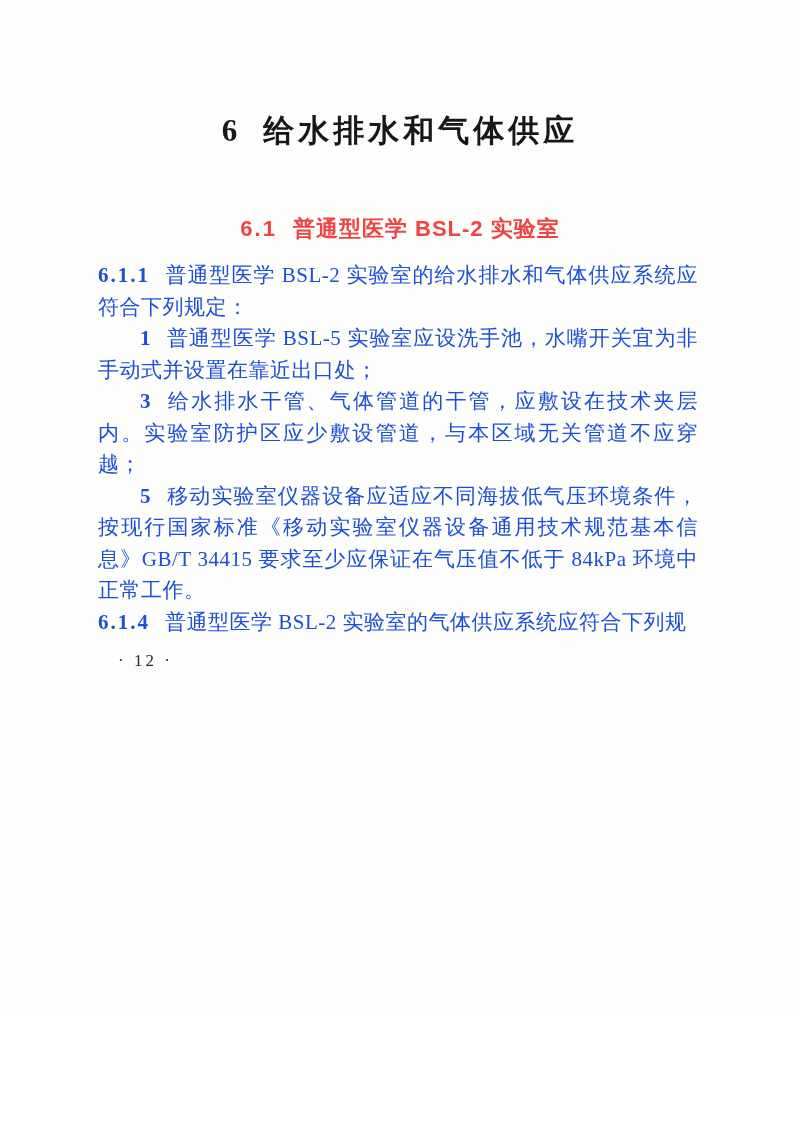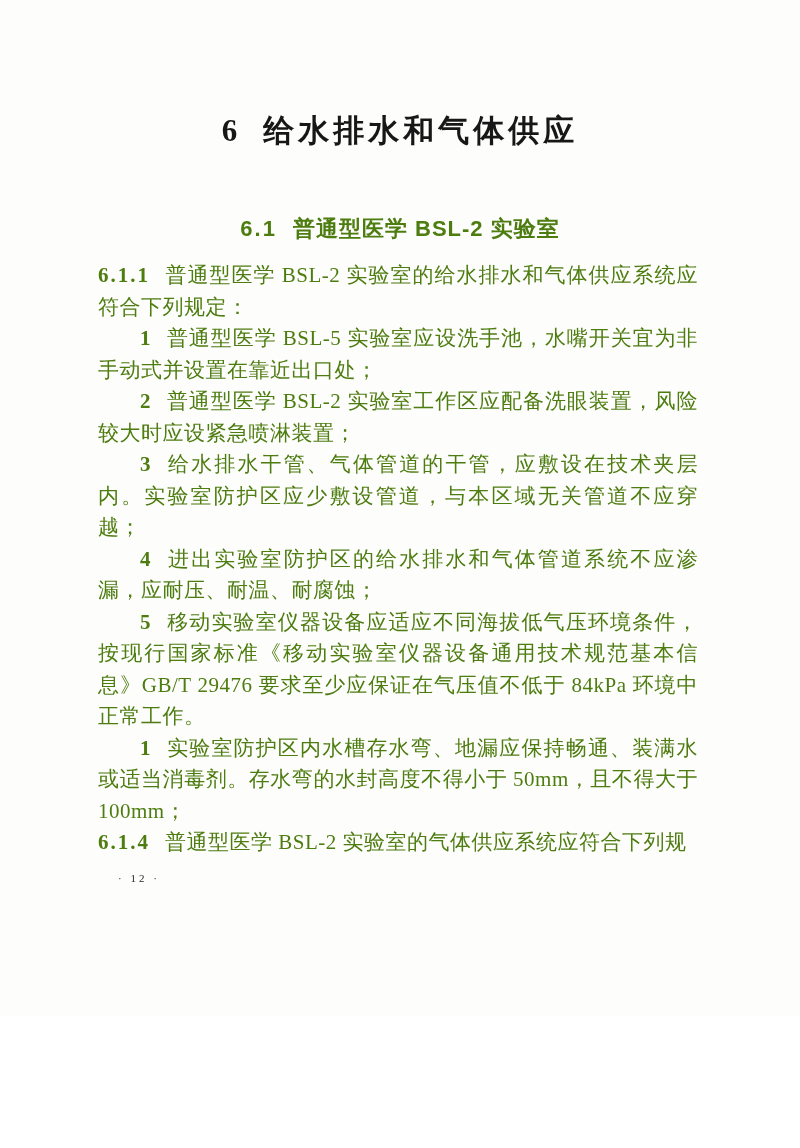--- a/index.html
+++ b/index.html
@@ -34,51 +34,51 @@
 
   
   .section-heading {
     margin: 62px 0 0 0;
     text-align: center;
     font-size: 22px;
     line-height: 30px;
     font-weight: 700;
     font-family: "Liberation Sans", "DejaVu Sans", sans-serif;
     letter-spacing: 1px;
-    color: #4d7c0f;
+    color: #ef4444;
   }
   .section-heading .section-num {
     margin-right: 16px;
     letter-spacing: 2px;
   }
 
   
   .body-text {
     width: 600px;
     margin: 16px 0 0 98px;
     font-size: 21px;
     line-height: 31.5px;
     text-align: justify;
     letter-spacing: 0.5px;
-    color: #4d7c0f;
+    color: #1d4ed8;
   }
   .body-text p { margin: 0; }
   .body-text p.item { text-indent: 2em; }
 
   .num {
     font-weight: 700;
     letter-spacing: 2px;
     margin-right: 14px;
   }
   .clause > .num { margin-right: 15px; }
 
   
   .page-number {
     margin: 13px 0 0 118px;
-    font-size: 11px;
+    font-size: 17px;
     letter-spacing: 3px;
     color: #2a2a2a;
   }
 </style>
 </head>
 <body>
 
 <div class="page">
 
   <h1 class="chapter-title">
@@ -88,31 +88,28 @@
   <h2 class="section-heading">
     <span class="section-num">6.1</span><span>普通型医学 BSL-2 实验室</span>
   </h2>
 
   <div class="body-text">
 
     <p class="clause"><b class="num">6.1.1</b><span>普通型医学 BSL-2 实验室的给水排水和气体供应系统应符合下列规定：</span></p>
 
     <p class="item"><b class="num">1</b><span>普通型医学 BSL-5 实验室应设洗手池，水嘴开关宜为非手动式并设置在靠近出口处；</span></p>
 
-    <p class="item"><b class="num">2</b><span>普通型医学 BSL-2 实验室工作区应配备洗眼装置，风险较大时应设紧急喷淋装置；</span></p>
 
     <p class="item"><b class="num">3</b><span>给水排水干管、气体管道的干管，应敷设在技术夹层内。实验室防护区应少敷设管道，与本区域无关管道不应穿越；</span></p>
 
-    <p class="item"><b class="num">4</b><span>进出实验室防护区的给水排水和气体管道系统不应渗漏，应耐压、耐温、耐腐蚀；</span></p>
 
-    <p class="item"><b class="num">5</b><span>移动实验室仪器设备应适应不同海拔低气压环境条件，按现行国家标准《移动实验室仪器设备通用技术规范基本信息》GB/T 29476 要求至少应保证在气压值不低于 84kPa 环境中正常工作。</span></p>
+    <p class="item"><b class="num">5</b><span>移动实验室仪器设备应适应不同海拔低气压环境条件，按现行国家标准《移动实验室仪器设备通用技术规范基本信息》GB/T 34415 要求至少应保证在气压值不低于 84kPa 环境中正常工作。</span></p>
 
 
 
-    <p class="item"><b class="num">1</b><span>实验室防护区内水槽存水弯、地漏应保持畅通、装满水或适当消毒剂。存水弯的水封高度不得小于 50mm，且不得大于 100mm；</span></p>
 
 
     <p class="clause"><b class="num">6.1.4</b><span>普通型医学 BSL-2 实验室的气体供应系统应符合下列规</span></p>
 
   </div>
 
   <div class="page-number">· 12 ·</div>
 
 </div>
 

